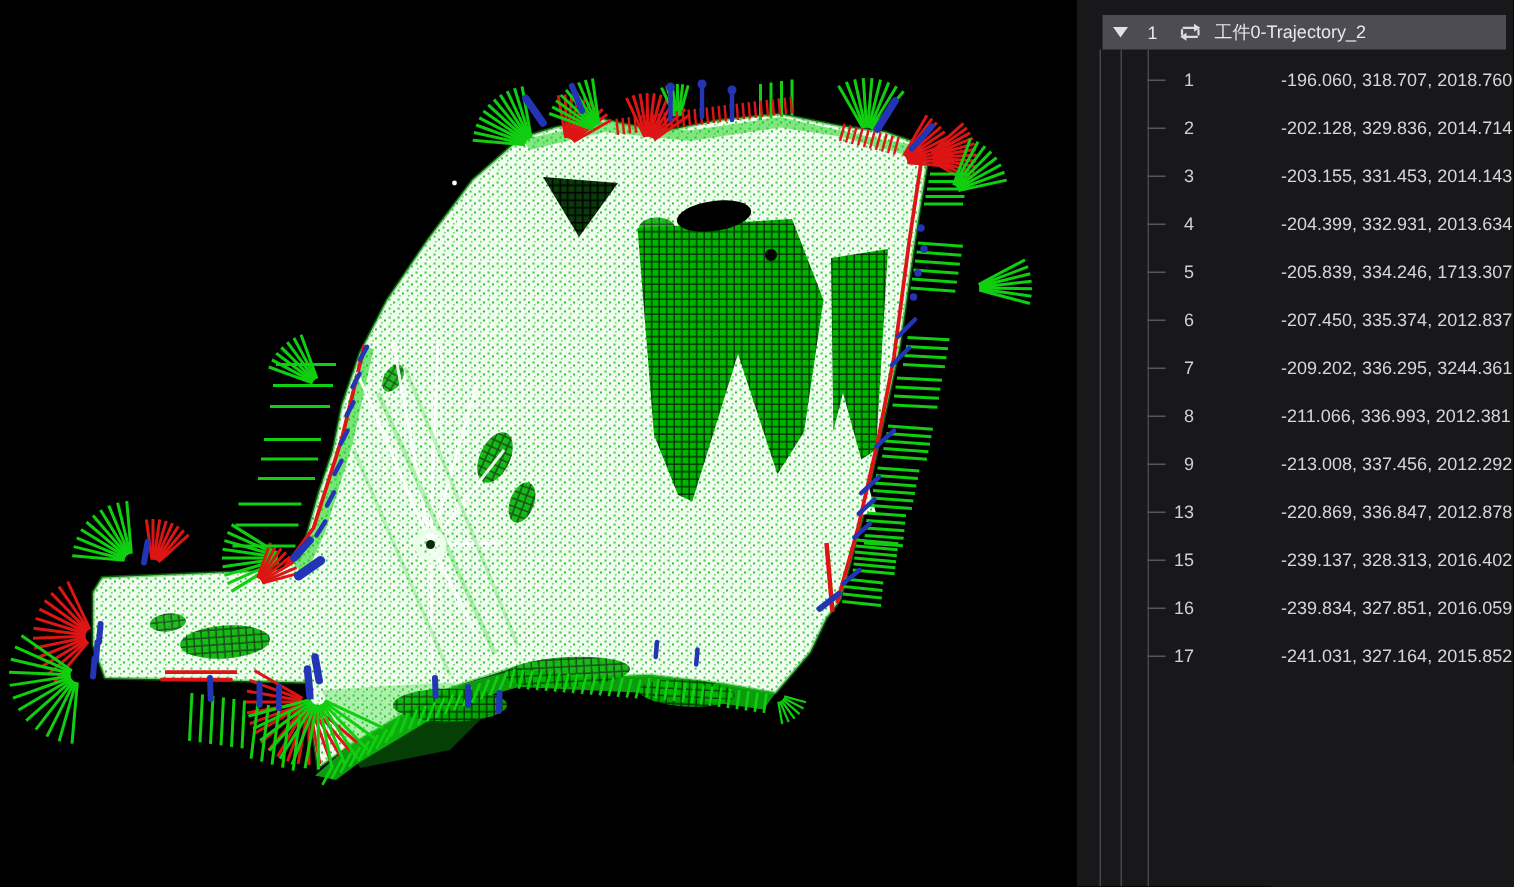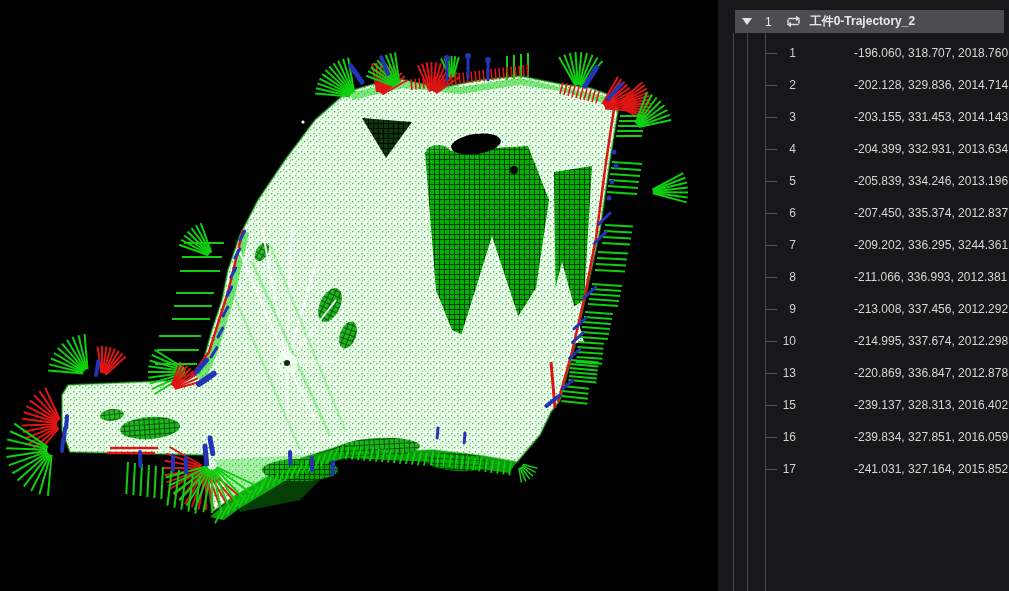--- a/index.html
+++ b/index.html
@@ -8,21 +8,21 @@
   #viewport{position:absolute;left:0;top:0;width:718px;height:591px;background:#000;}
   #panel{position:absolute;left:718px;top:0;width:291px;height:591px;background:#18181a;}
   .guide{position:absolute;top:33px;bottom:0;width:1px;background:#46464a;}
   #g1{left:15px}#g2{left:29px}#g3{left:47px}
   #hdr{position:absolute;left:17px;top:10px;width:269px;height:23px;background:#4c4c52;
        display:flex;align-items:center;color:#e9e9e9;font-size:12px;cursor:default;}
   .tri{width:0;height:0;border-left:5px solid transparent;border-right:5px solid transparent;
        border-top:7px solid #e2e2e2;margin-left:7px;}
   .hidx{margin-left:13px;}
   .hicon{margin-left:13px;display:flex;align-items:center;}
-  .hlabel{margin-left:8px;white-space:nowrap;font-weight:bold;}
+  .hlabel{margin-left:8px;white-space:nowrap;}
   #rows{position:absolute;left:0;top:37px;right:0;}
   .row{position:relative;height:32px;color:#d6d6d6;font-size:12px;}
   .branch{position:absolute;left:47px;top:16px;width:12px;height:1px;background:#565656;}
   .num{position:absolute;left:54px;top:50%;transform:translateY(-50%);width:24px;
        text-align:right;color:#d0d0d0;}
   .coords{position:absolute;left:88px;top:50%;transform:translateY(-50%);white-space:nowrap;margin-left:48px;}
 </style>
 </head>
 <body>
 
@@ -535,46 +535,41 @@
         <span class="coords">-203.155, 331.453, 2014.143</span>
       </div>
       <div class="row">
         <span class="branch"></span>
         <span class="num">4</span>
         <span class="coords">-204.399, 332.931, 2013.634</span>
       </div>
       <div class="row">
         <span class="branch"></span>
         <span class="num">5</span>
-        <span class="coords">-205.839, 334.246, 2013.196</span>
+        <span class="coords">-205.839, 334.246, 1713.307</span>
       </div>
       <div class="row">
         <span class="branch"></span>
         <span class="num">6</span>
         <span class="coords">-207.450, 335.374, 2012.837</span>
       </div>
       <div class="row">
         <span class="branch"></span>
         <span class="num">7</span>
         <span class="coords">-209.202, 336.295, 3244.361</span>
       </div>
       <div class="row">
         <span class="branch"></span>
         <span class="num">8</span>
         <span class="coords">-211.066, 336.993, 2012.381</span>
       </div>
       <div class="row">
         <span class="branch"></span>
         <span class="num">9</span>
         <span class="coords">-213.008, 337.456, 2012.292</span>
-      </div>
-      <div class="row">
-        <span class="branch"></span>
-        <span class="num">10</span>
-        <span class="coords">-214.995, 337.674, 2012.298</span>
       </div>
       <div class="row">
         <span class="branch"></span>
         <span class="num">13</span>
         <span class="coords">-220.869, 336.847, 2012.878</span>
       </div>
       <div class="row">
         <span class="branch"></span>
         <span class="num">15</span>
         <span class="coords">-239.137, 328.313, 2016.402</span>

